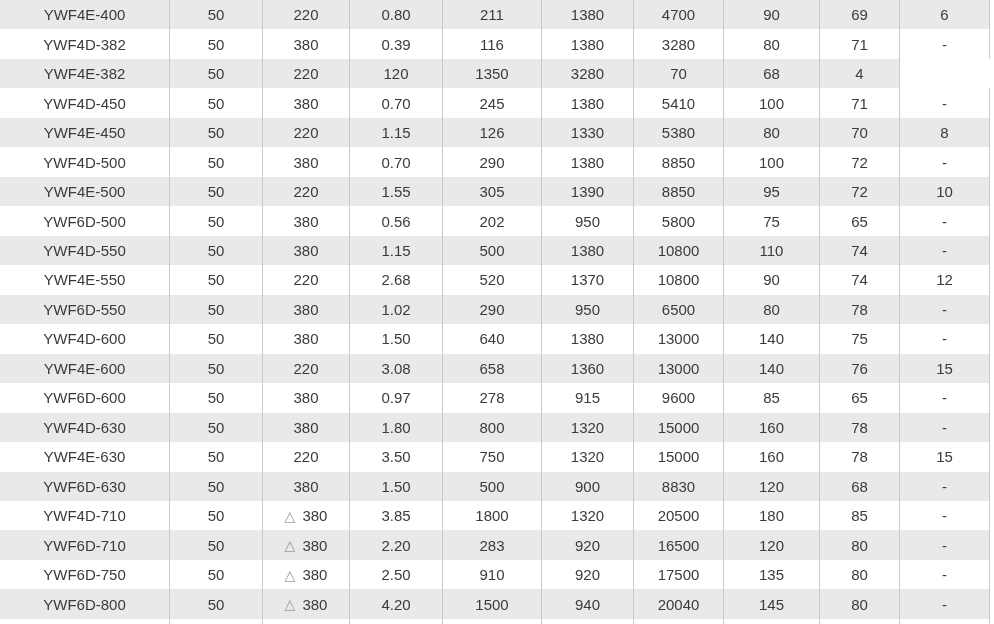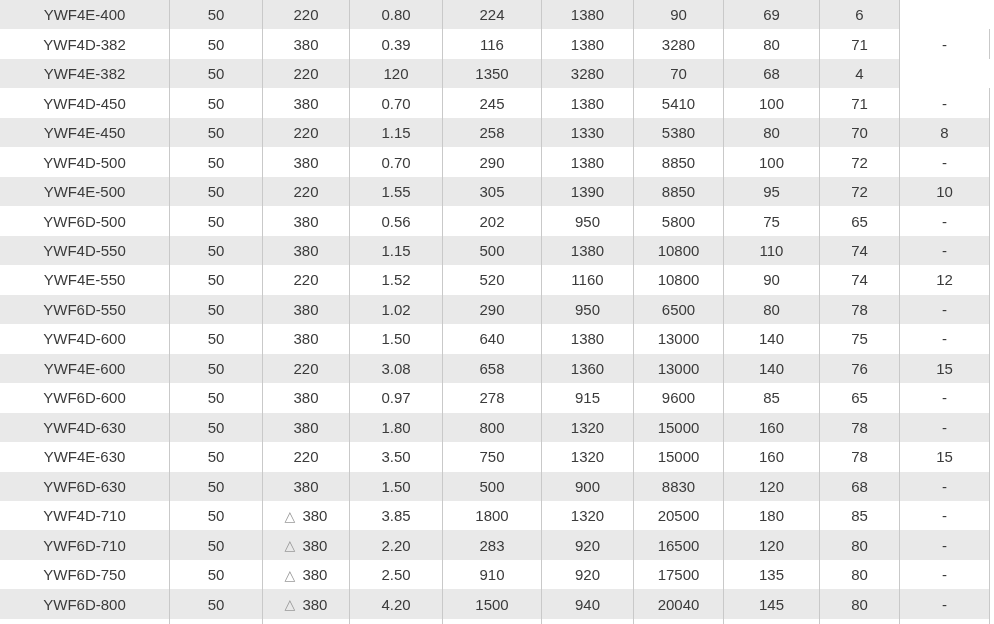--- a/index.html
+++ b/index.html
@@ -66,22 +66,23 @@
 </head>
 <body>
 
 <div class="viewport">
   <div class="tbl">
       <div class="row stripe">
         <div class="cell">YWF4E-400</div>
         <div class="cell">50</div>
         <div class="cell">220</div>
         <div class="cell">0.80</div>
-        <div class="cell">224</div>
-        <div class="cell">1380</div>
+        <div class="cell">211</div>
+        <div class="cell">1380</div>
+        <div class="cell">4700</div>
         <div class="cell">90</div>
         <div class="cell">69</div>
         <div class="cell">6</div>
         <div class="cell gutter"></div>
       </div>
       <div class="row plain">
         <div class="cell">YWF4D-382</div>
         <div class="cell">50</div>
         <div class="cell">380</div>
         <div class="cell">0.39</div>
@@ -116,21 +117,21 @@
         <div class="cell">100</div>
         <div class="cell">71</div>
         <div class="cell">-</div>
         <div class="cell gutter"></div>
       </div>
       <div class="row stripe">
         <div class="cell">YWF4E-450</div>
         <div class="cell">50</div>
         <div class="cell">220</div>
         <div class="cell">1.15</div>
-        <div class="cell">258</div>
+        <div class="cell">126</div>
         <div class="cell">1330</div>
         <div class="cell">5380</div>
         <div class="cell">80</div>
         <div class="cell">70</div>
         <div class="cell">8</div>
         <div class="cell gutter"></div>
       </div>
       <div class="row plain">
         <div class="cell">YWF4D-500</div>
         <div class="cell">50</div>
@@ -180,23 +181,23 @@
         <div class="cell">10800</div>
         <div class="cell">110</div>
         <div class="cell">74</div>
         <div class="cell">-</div>
         <div class="cell gutter"></div>
       </div>
       <div class="row plain">
         <div class="cell">YWF4E-550</div>
         <div class="cell">50</div>
         <div class="cell">220</div>
-        <div class="cell">1.52</div>
+        <div class="cell">2.68</div>
         <div class="cell">520</div>
-        <div class="cell">1160</div>
+        <div class="cell">1370</div>
         <div class="cell">10800</div>
         <div class="cell">90</div>
         <div class="cell">74</div>
         <div class="cell">12</div>
         <div class="cell gutter"></div>
       </div>
       <div class="row stripe">
         <div class="cell">YWF6D-550</div>
         <div class="cell">50</div>
         <div class="cell">380</div>

